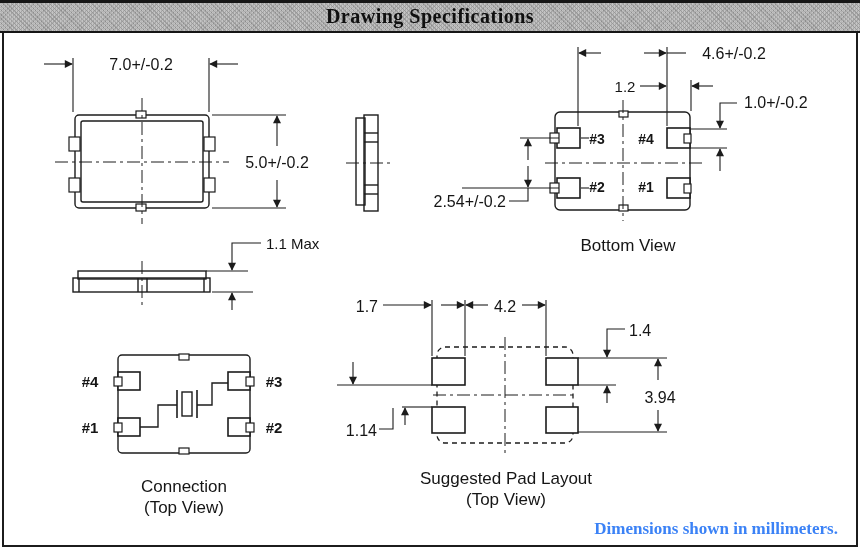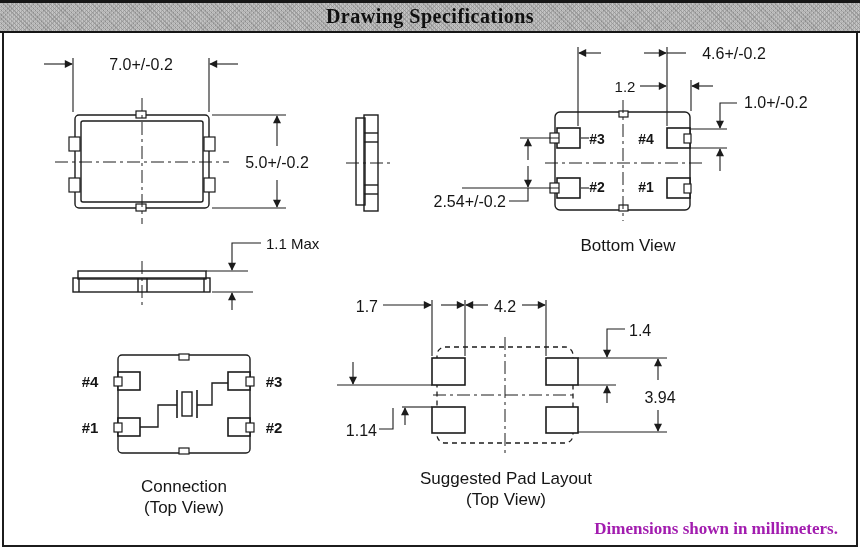--- a/index.html
+++ b/index.html
@@ -23,21 +23,21 @@
     color:#101010;letter-spacing:.5px;
   }
   .frame{
     position:absolute;left:2px;right:2px;top:33px;bottom:4px;
     border-left:2px solid #1c1c1c;border-right:2px solid #1c1c1c;border-bottom:2px solid #1c1c1c;
     background:#fff;
   }
   .drawing{position:absolute;left:0;top:0;}
   .footer{
     position:absolute;right:22px;bottom:12px;
-    font-family:"Liberation Serif",serif;font-weight:bold;font-size:17px;color:#a21caf;
+    font-family:"Liberation Serif",serif;font-weight:bold;font-size:17px;color:#3b82f6;
   }
   svg text{fill:#151515;font-family:"Liberation Sans",sans-serif;}
   .dimtxt{font-size:16px;}
   .dimtxt-s{font-size:15px;}
   .pintxt{font-size:14px;font-weight:bold;}
   .pintxt-c{font-size:15px;font-weight:bold;}
   .viewlbl{font-size:17px;}
   .ln{stroke:#1c1c1c;stroke-width:1.4;fill:none;}
   .lnpad{stroke:#1c1c1c;stroke-width:1.6;fill:#ffffff;}
   .lnpadline{stroke:#1c1c1c;stroke-width:1.6;fill:none;}

